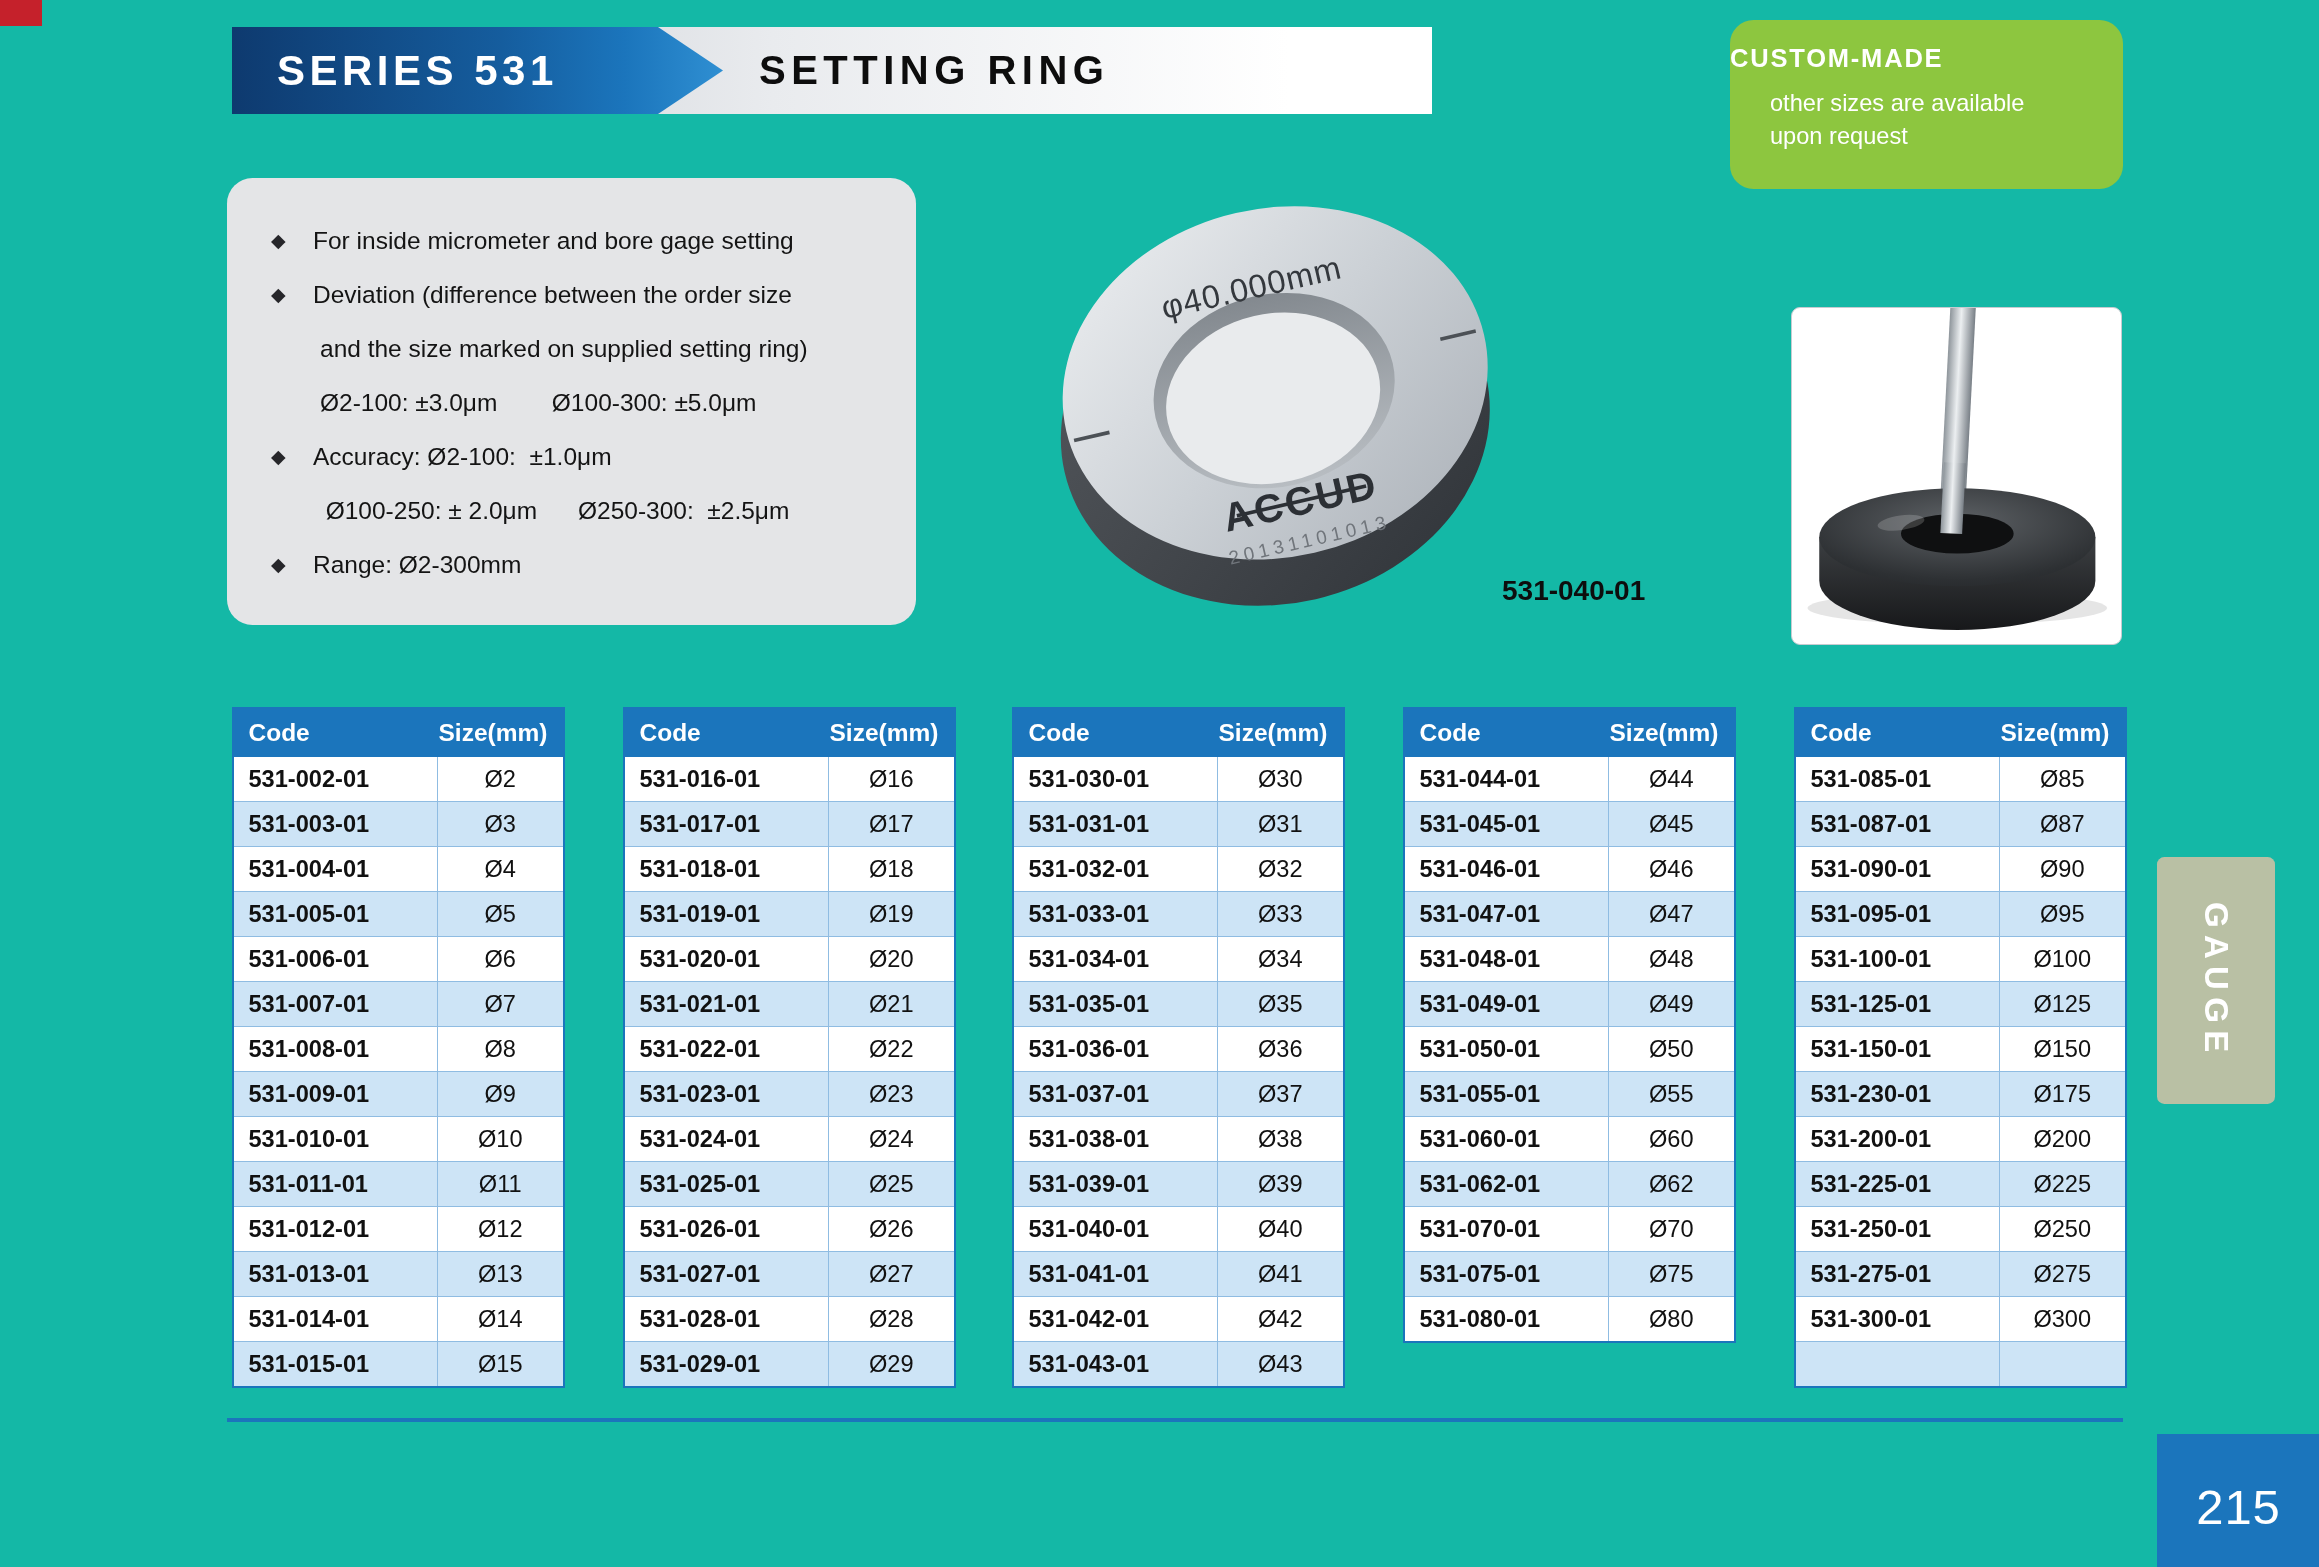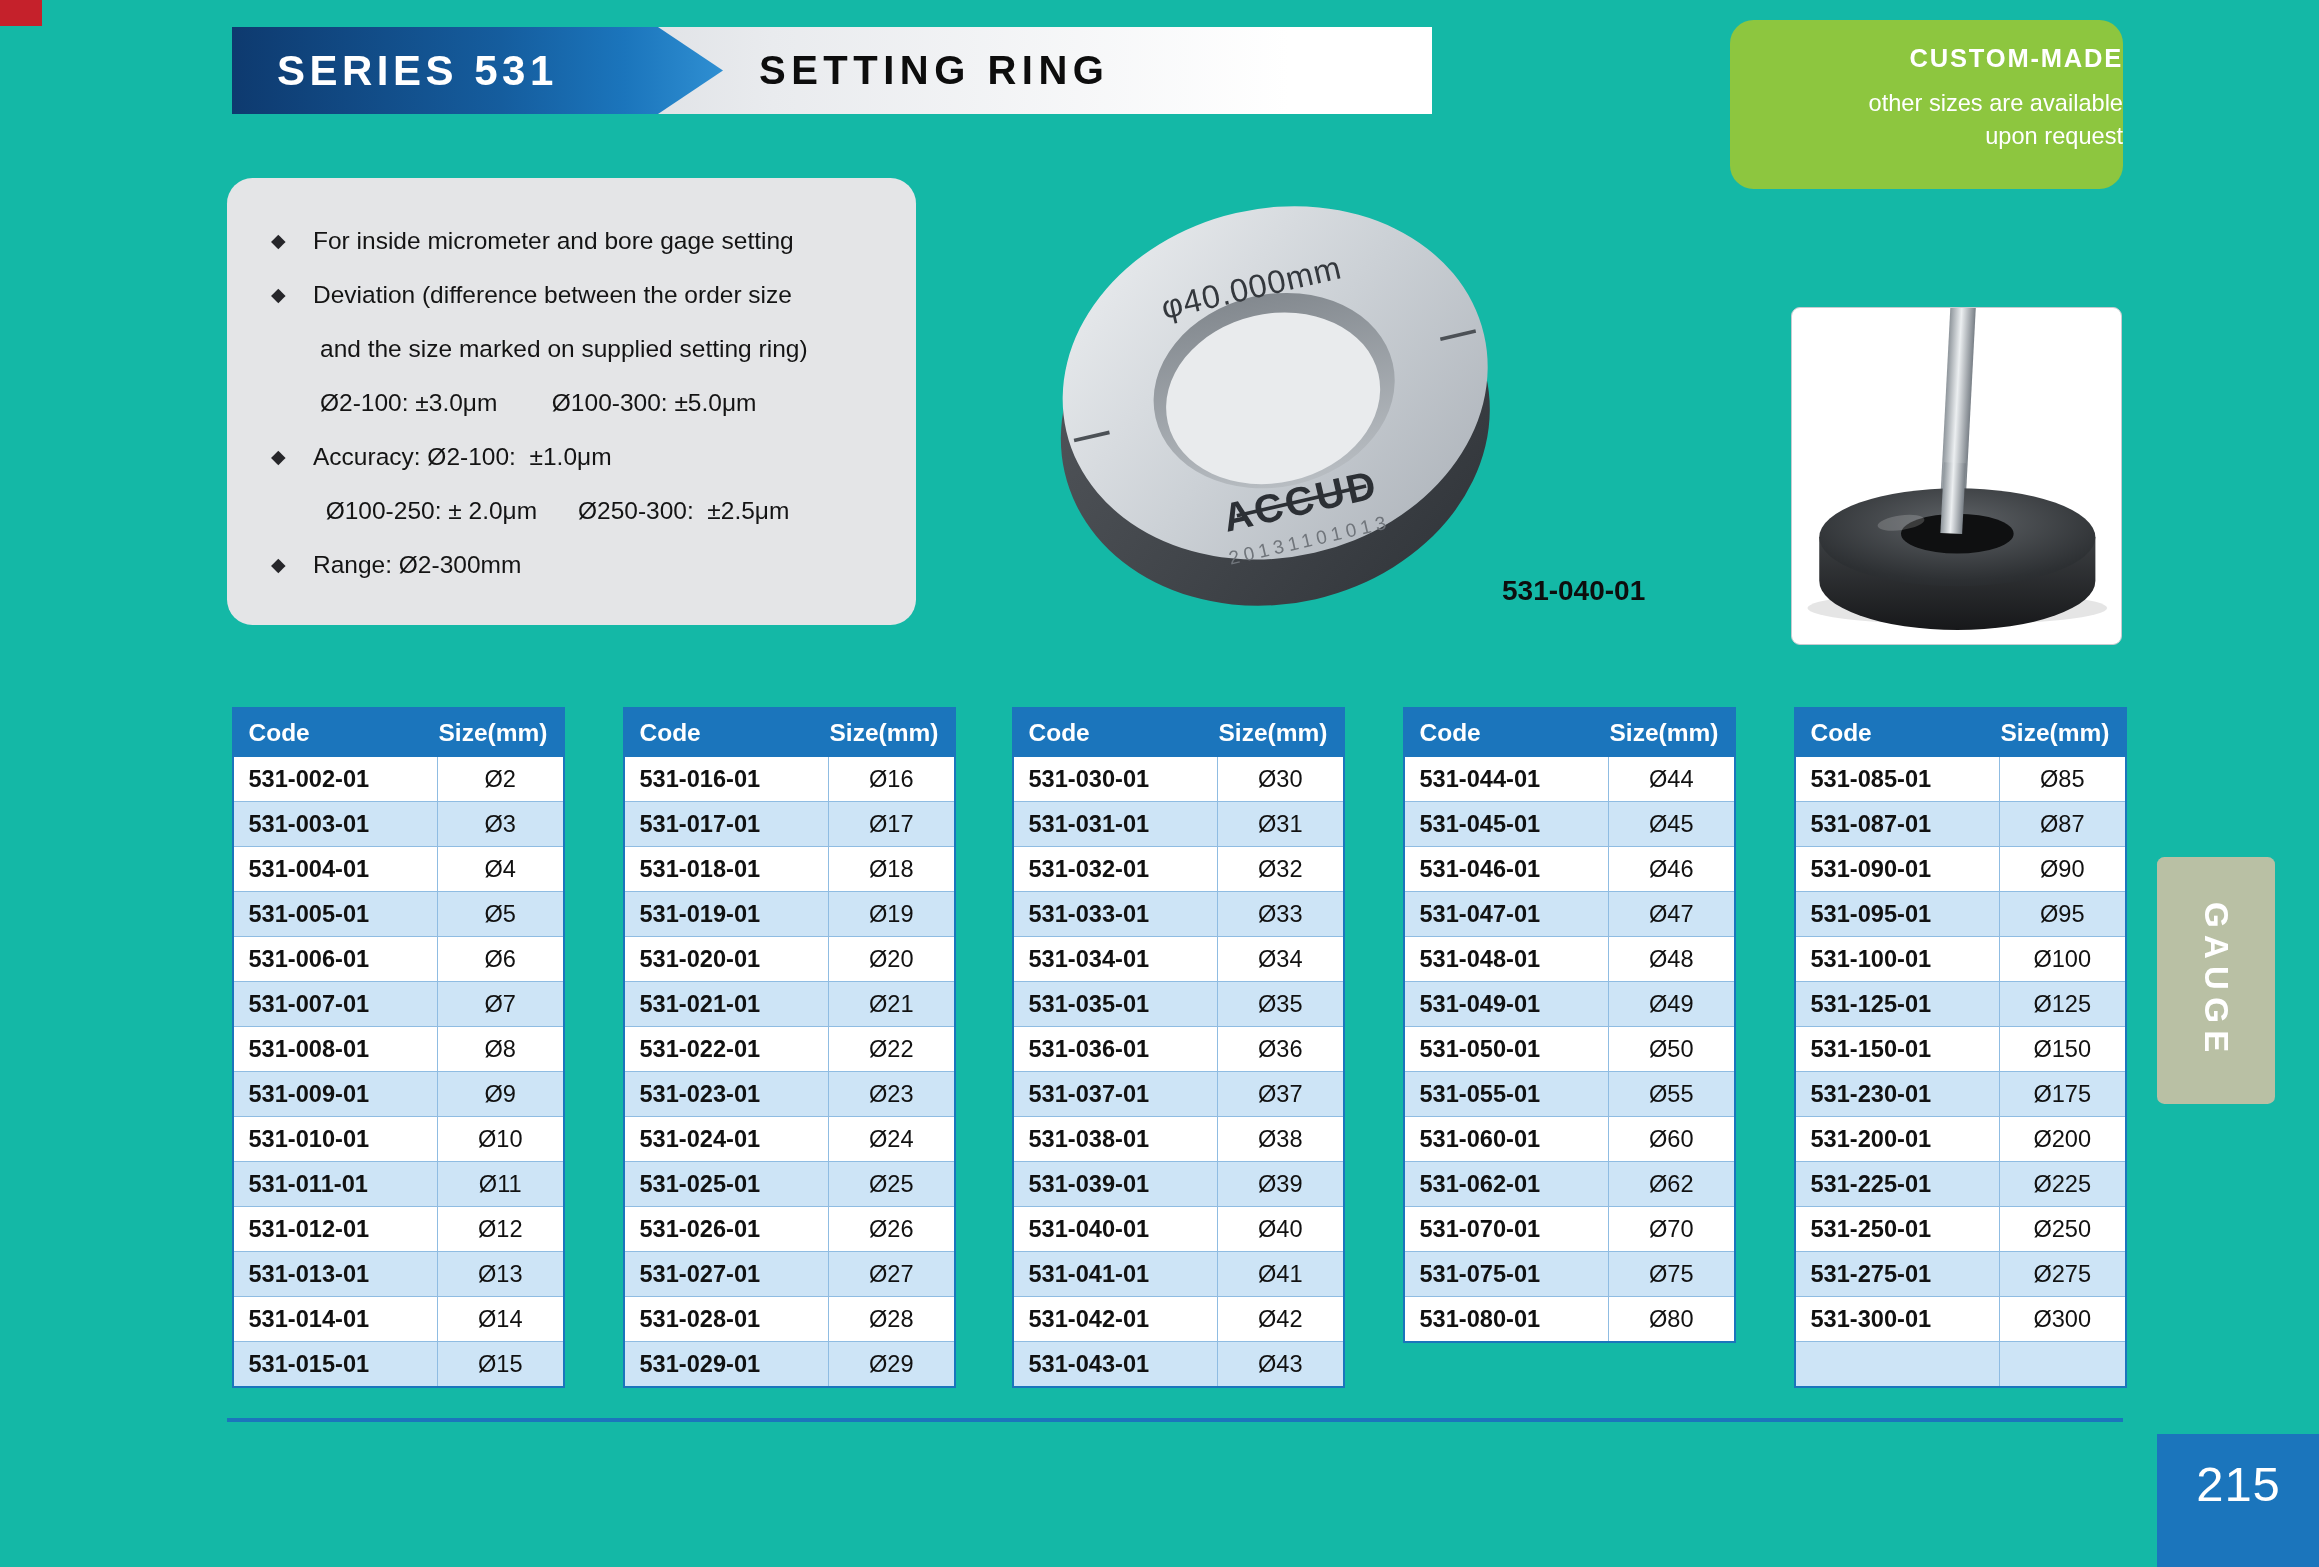--- a/index.html
+++ b/index.html
@@ -23,21 +23,21 @@
   }
   .series-label{color:#fff;font-size:42px;font-weight:bold;letter-spacing:4.5px;}
   .page-title{
     position:absolute;left:759px;top:27px;height:87px;display:flex;align-items:center;
     font-size:40px;font-weight:bold;color:#0d0d0d;letter-spacing:5.5px;
   }
 
   
   .badge{
     position:absolute;left:1730px;top:20px;width:393px;height:169px;
-    background:#8dc63f;border-radius:23.6px;color:#fff;text-align:right;
+    background:#8dc63f;border-radius:23.6px;color:#fff;text-align:left;
     padding-top:23.6px;box-sizing:border-box;
   }
   .badge-title{font-size:25.5px;font-weight:bold;letter-spacing:1.8px;margin-bottom:14.5px;}
   .badge-sub{font-size:23.6px;line-height:33px;padding-left:40px;}
 
   
   .info-box{
     position:absolute;left:227px;top:178px;width:689px;height:447px;
     background:#e4e5e7;border-radius:25.5px;padding:36px 18px 0 44px;box-sizing:border-box;
   }
@@ -80,21 +80,21 @@
     border-radius:7.3px;display:flex;align-items:center;justify-content:center;
   }
   .side-tab-label{
     writing-mode:vertical-rl;color:#fff;font-weight:bold;font-size:33px;letter-spacing:7.3px;
   }
 
   
   .footer-rule{position:absolute;left:227px;top:1418px;width:1896px;height:3.6px;background:#1b75bc;}
   .page-num-box{
     position:absolute;left:2157px;top:1434px;width:163px;height:134px;background:#1b75bc;
-    display:flex;justify-content:center;align-items:flex-start;padding-top:22px;box-sizing:border-box;
+    display:flex;justify-content:center;align-items:flex-start;padding-top:45px;box-sizing:border-box;
   }
   .page-num{color:#fff;font-size:49px;letter-spacing:0.9px;}
 </style>
 </head>
 <body>
 
 <div class="page">
 
   <div class="corner-mark"></div>
 

